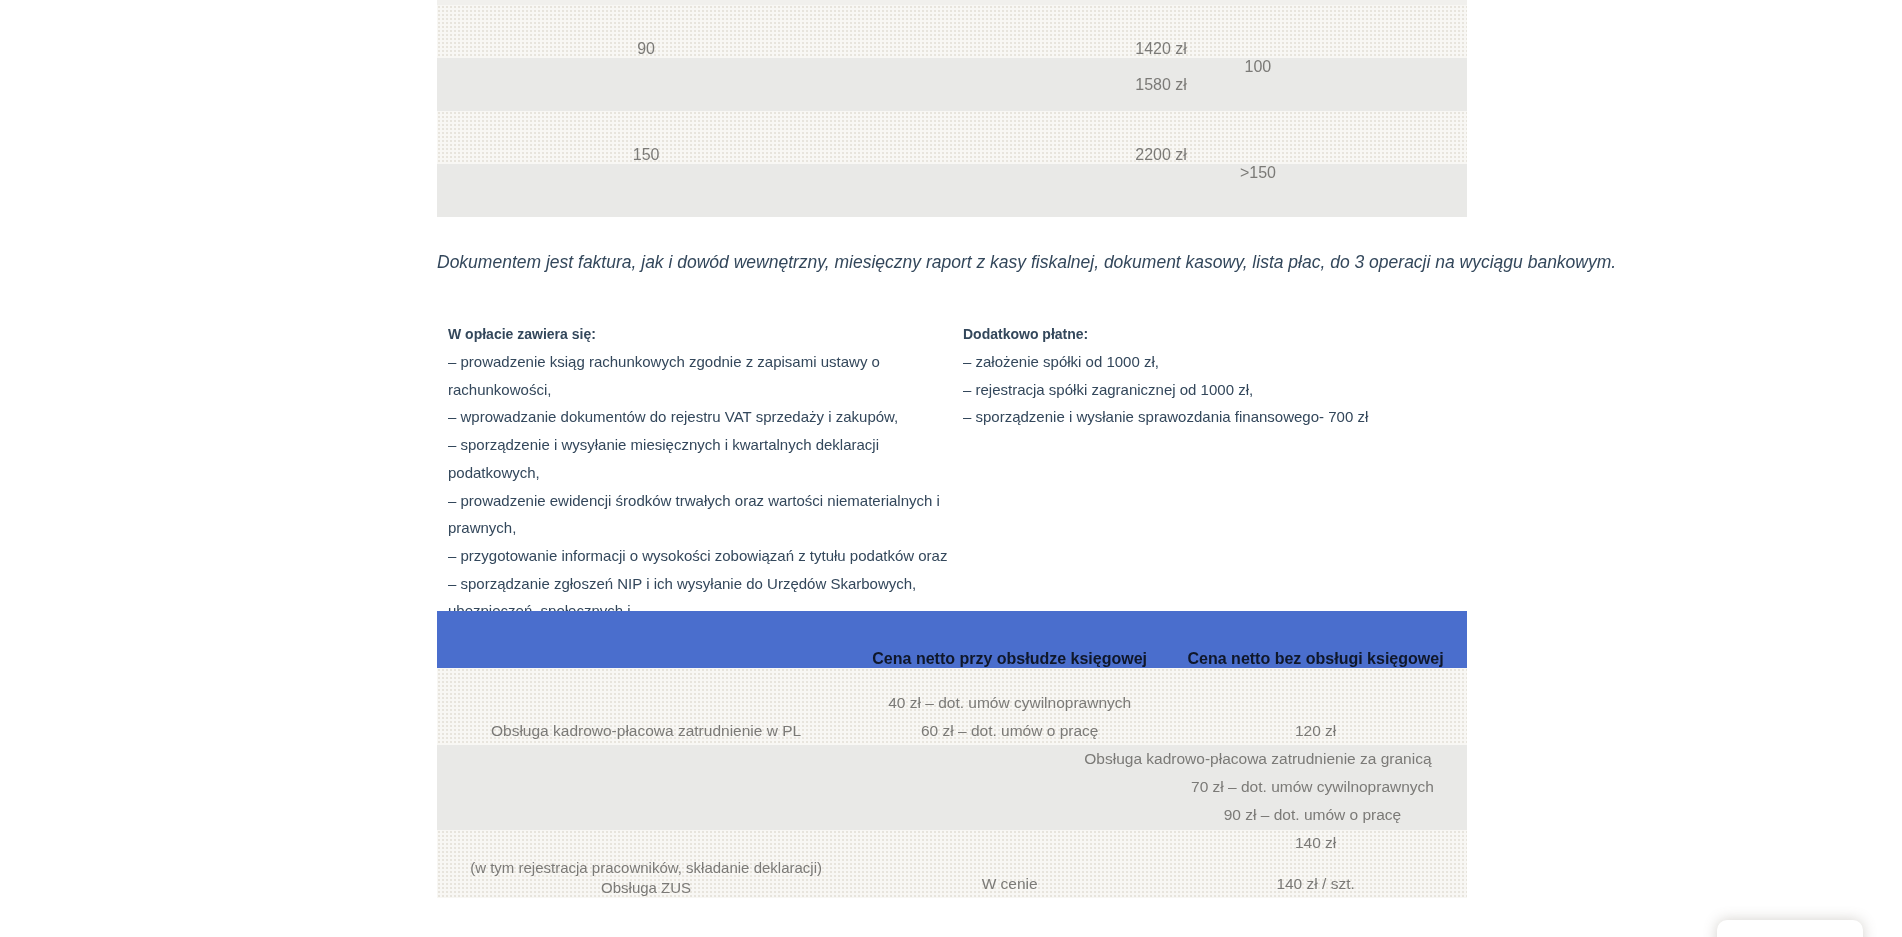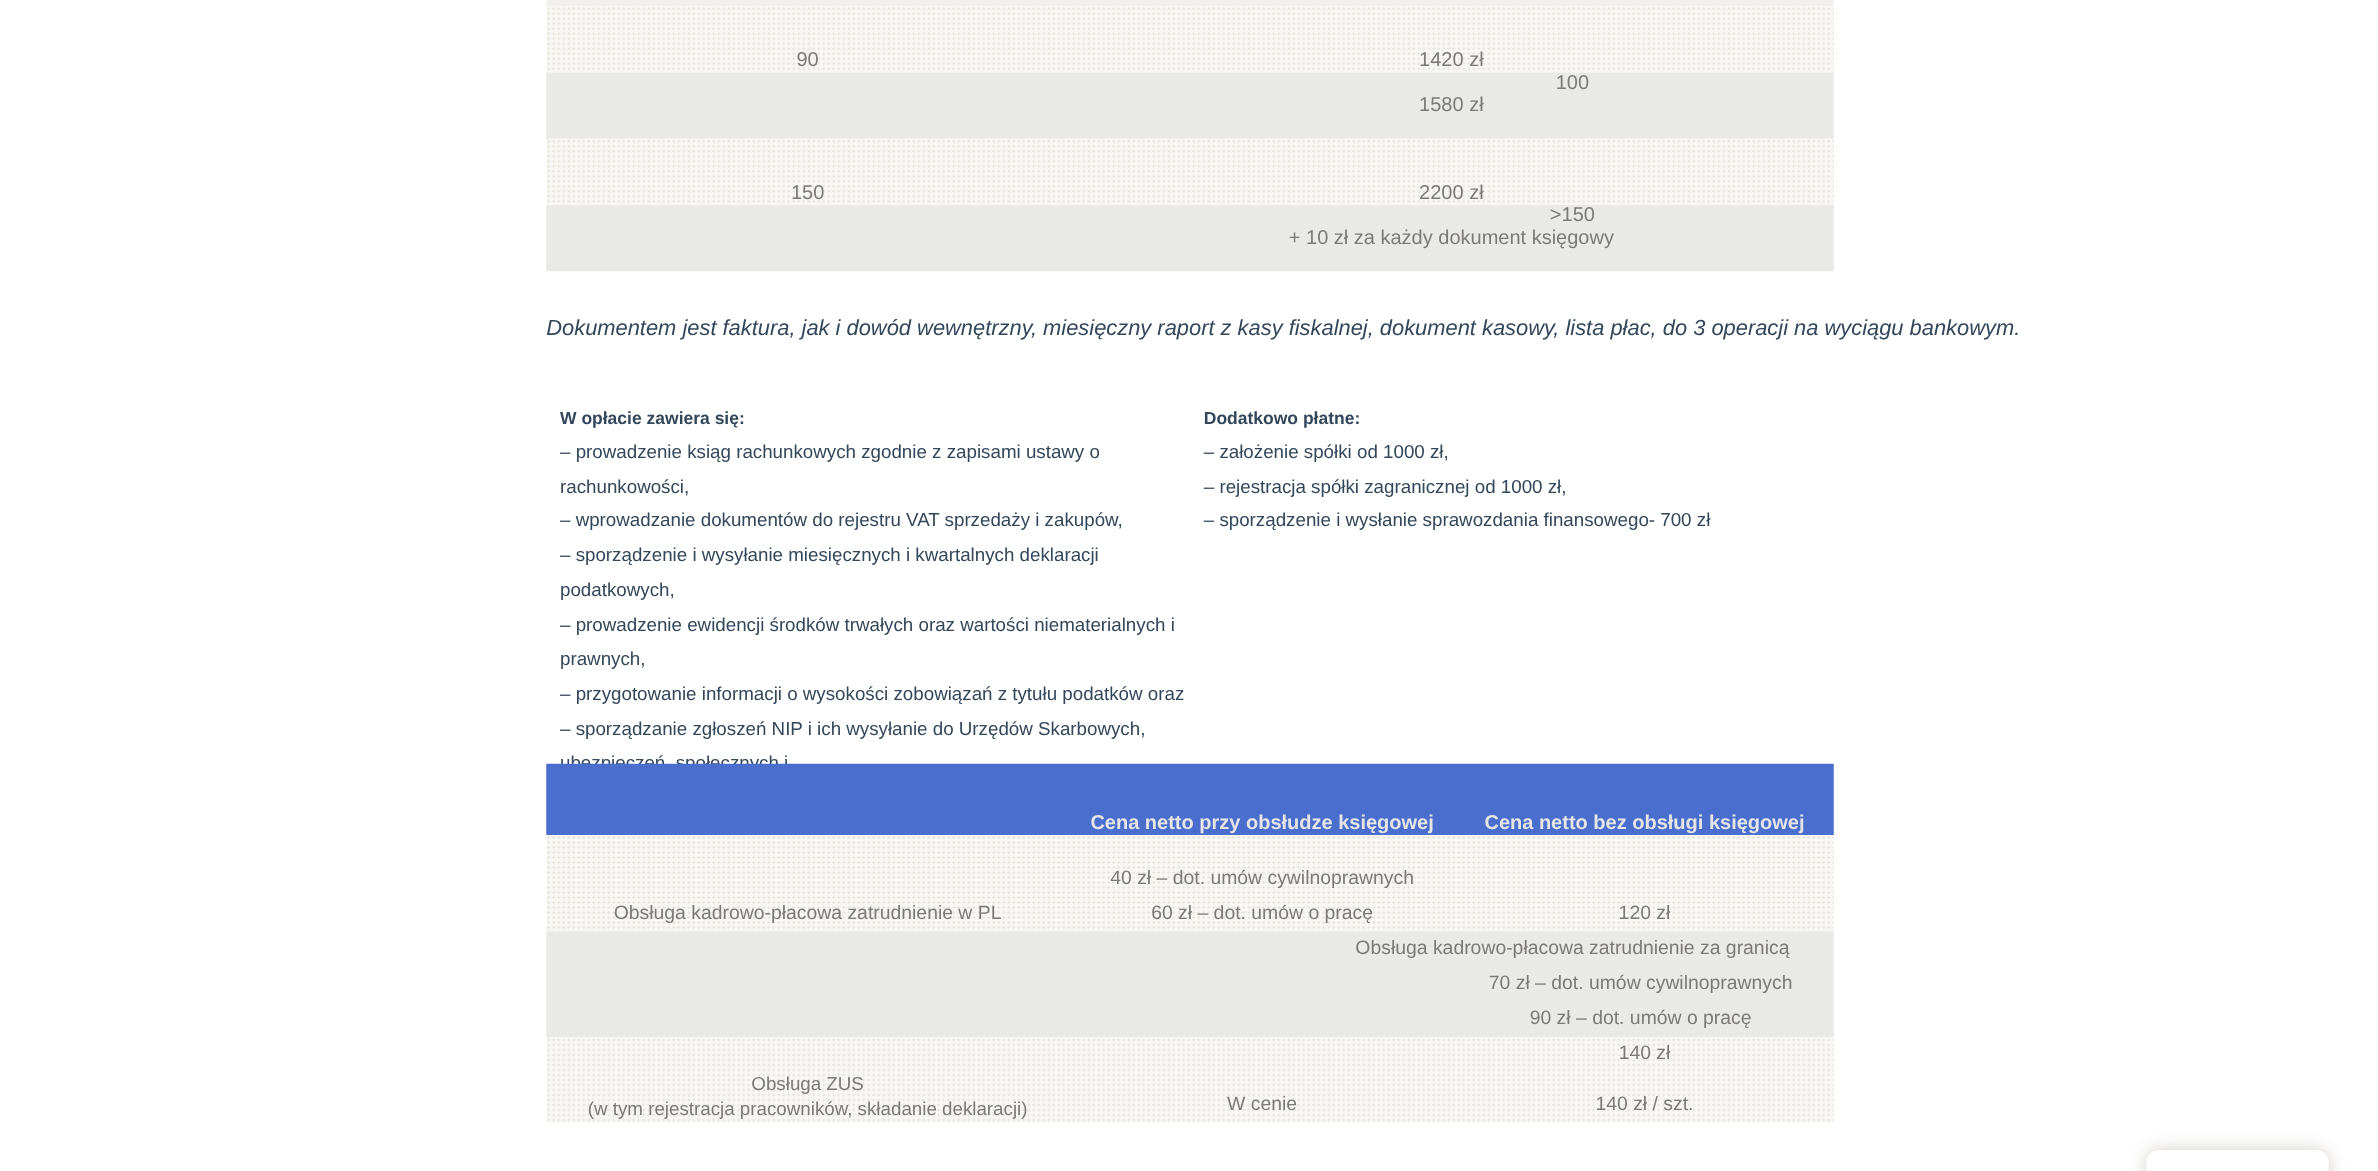--- a/index.html
+++ b/index.html
@@ -40,21 +40,21 @@
 
   
   .list-block{position:absolute;top:320px;color:var(--body-text);}
   .list-included{left:448px;width:520px;}
   .list-extra{left:963px;width:440px;}
   .list-heading{font-size:14px;font-weight:700;line-height:28px;margin:0;}
   .list-line{font-size:15px;line-height:27.7px;margin:0;}
 
   
   .services-table{position:absolute;left:437px;top:611px;width:1030px;}
-  .srv-header{height:57px;background:var(--header-blue);color:#e5e5e5;font-weight:700;font-size:16px;}
+  .srv-header{height:57px;background:var(--header-blue);color:#0f172a;font-weight:700;font-size:16px;}
   .srv-col1{width:40.6%;text-align:center;}
   .srv-col2{width:30.0%;text-align:center;}
   .srv-col3{width:29.4%;text-align:center;}
   .srv-row{color:var(--table-text);font-size:15.5px;}
   .srv-row-1{height:77px;}
   .srv-row-2{height:85px;}
   .srv-row-3{height:68px;}
   .cell-line{line-height:28px;}
   .cell-line-tight{line-height:20px;font-size:15px;}
 
@@ -78,21 +78,20 @@
   <div class="t-row docs-row row-dark">
     <div class="docs-col-count">100</div>
     <div class="docs-col-price">1580 zł</div>
   </div>
   <div class="t-row docs-row row-light">
     <div class="docs-col-count">150</div>
     <div class="docs-col-price">2200 zł</div>
   </div>
   <div class="t-row docs-row row-dark">
     <div class="docs-col-count">&gt;150</div>
-    <div class="docs-col-price">+ 10 zł za każdy dokument księgowy</div>
   </div>
 </div>
 
 <div class="note">Dokumentem jest faktura, jak i dowód wewnętrzny, miesięczny raport z kasy fiskalnej, dokument kasowy, lista płac, do 3 operacji na wyciągu bankowym.</div>
 
 <div class="list-block list-included">
   <p class="list-heading">W opłacie zawiera się:</p>
   <p class="list-line">– prowadzenie ksiąg rachunkowych zgodnie z zapisami ustawy o rachunkowości,</p>
   <p class="list-line">– wprowadzanie dokumentów do rejestru VAT sprzedaży i zakupów,</p>
   <p class="list-line">– sporządzenie i wysyłanie miesięcznych i kwartalnych deklaracji podatkowych,</p>
@@ -138,22 +137,22 @@
       <div class="cell-line">70 zł – dot. umów cywilnoprawnych</div>
       <div class="cell-line">90 zł – dot. umów o pracę</div>
     </div>
     <div class="srv-col3">
       <div class="cell-line">140 zł</div>
     </div>
   </div>
 
   <div class="t-row srv-row srv-row-3 row-light">
     <div class="srv-col1">
+      <div class="cell-line-tight">(w tym rejestracja pracowników, składanie deklaracji)</div>
       <div class="cell-line-tight">Obsługa ZUS</div>
-      <div class="cell-line-tight">(w tym rejestracja pracowników, składanie deklaracji)</div>
     </div>
     <div class="srv-col2">
       <div class="cell-line">W cenie</div>
     </div>
     <div class="srv-col3">
       <div class="cell-line">140 zł / szt.</div>
     </div>
   </div>
 </div>
 

